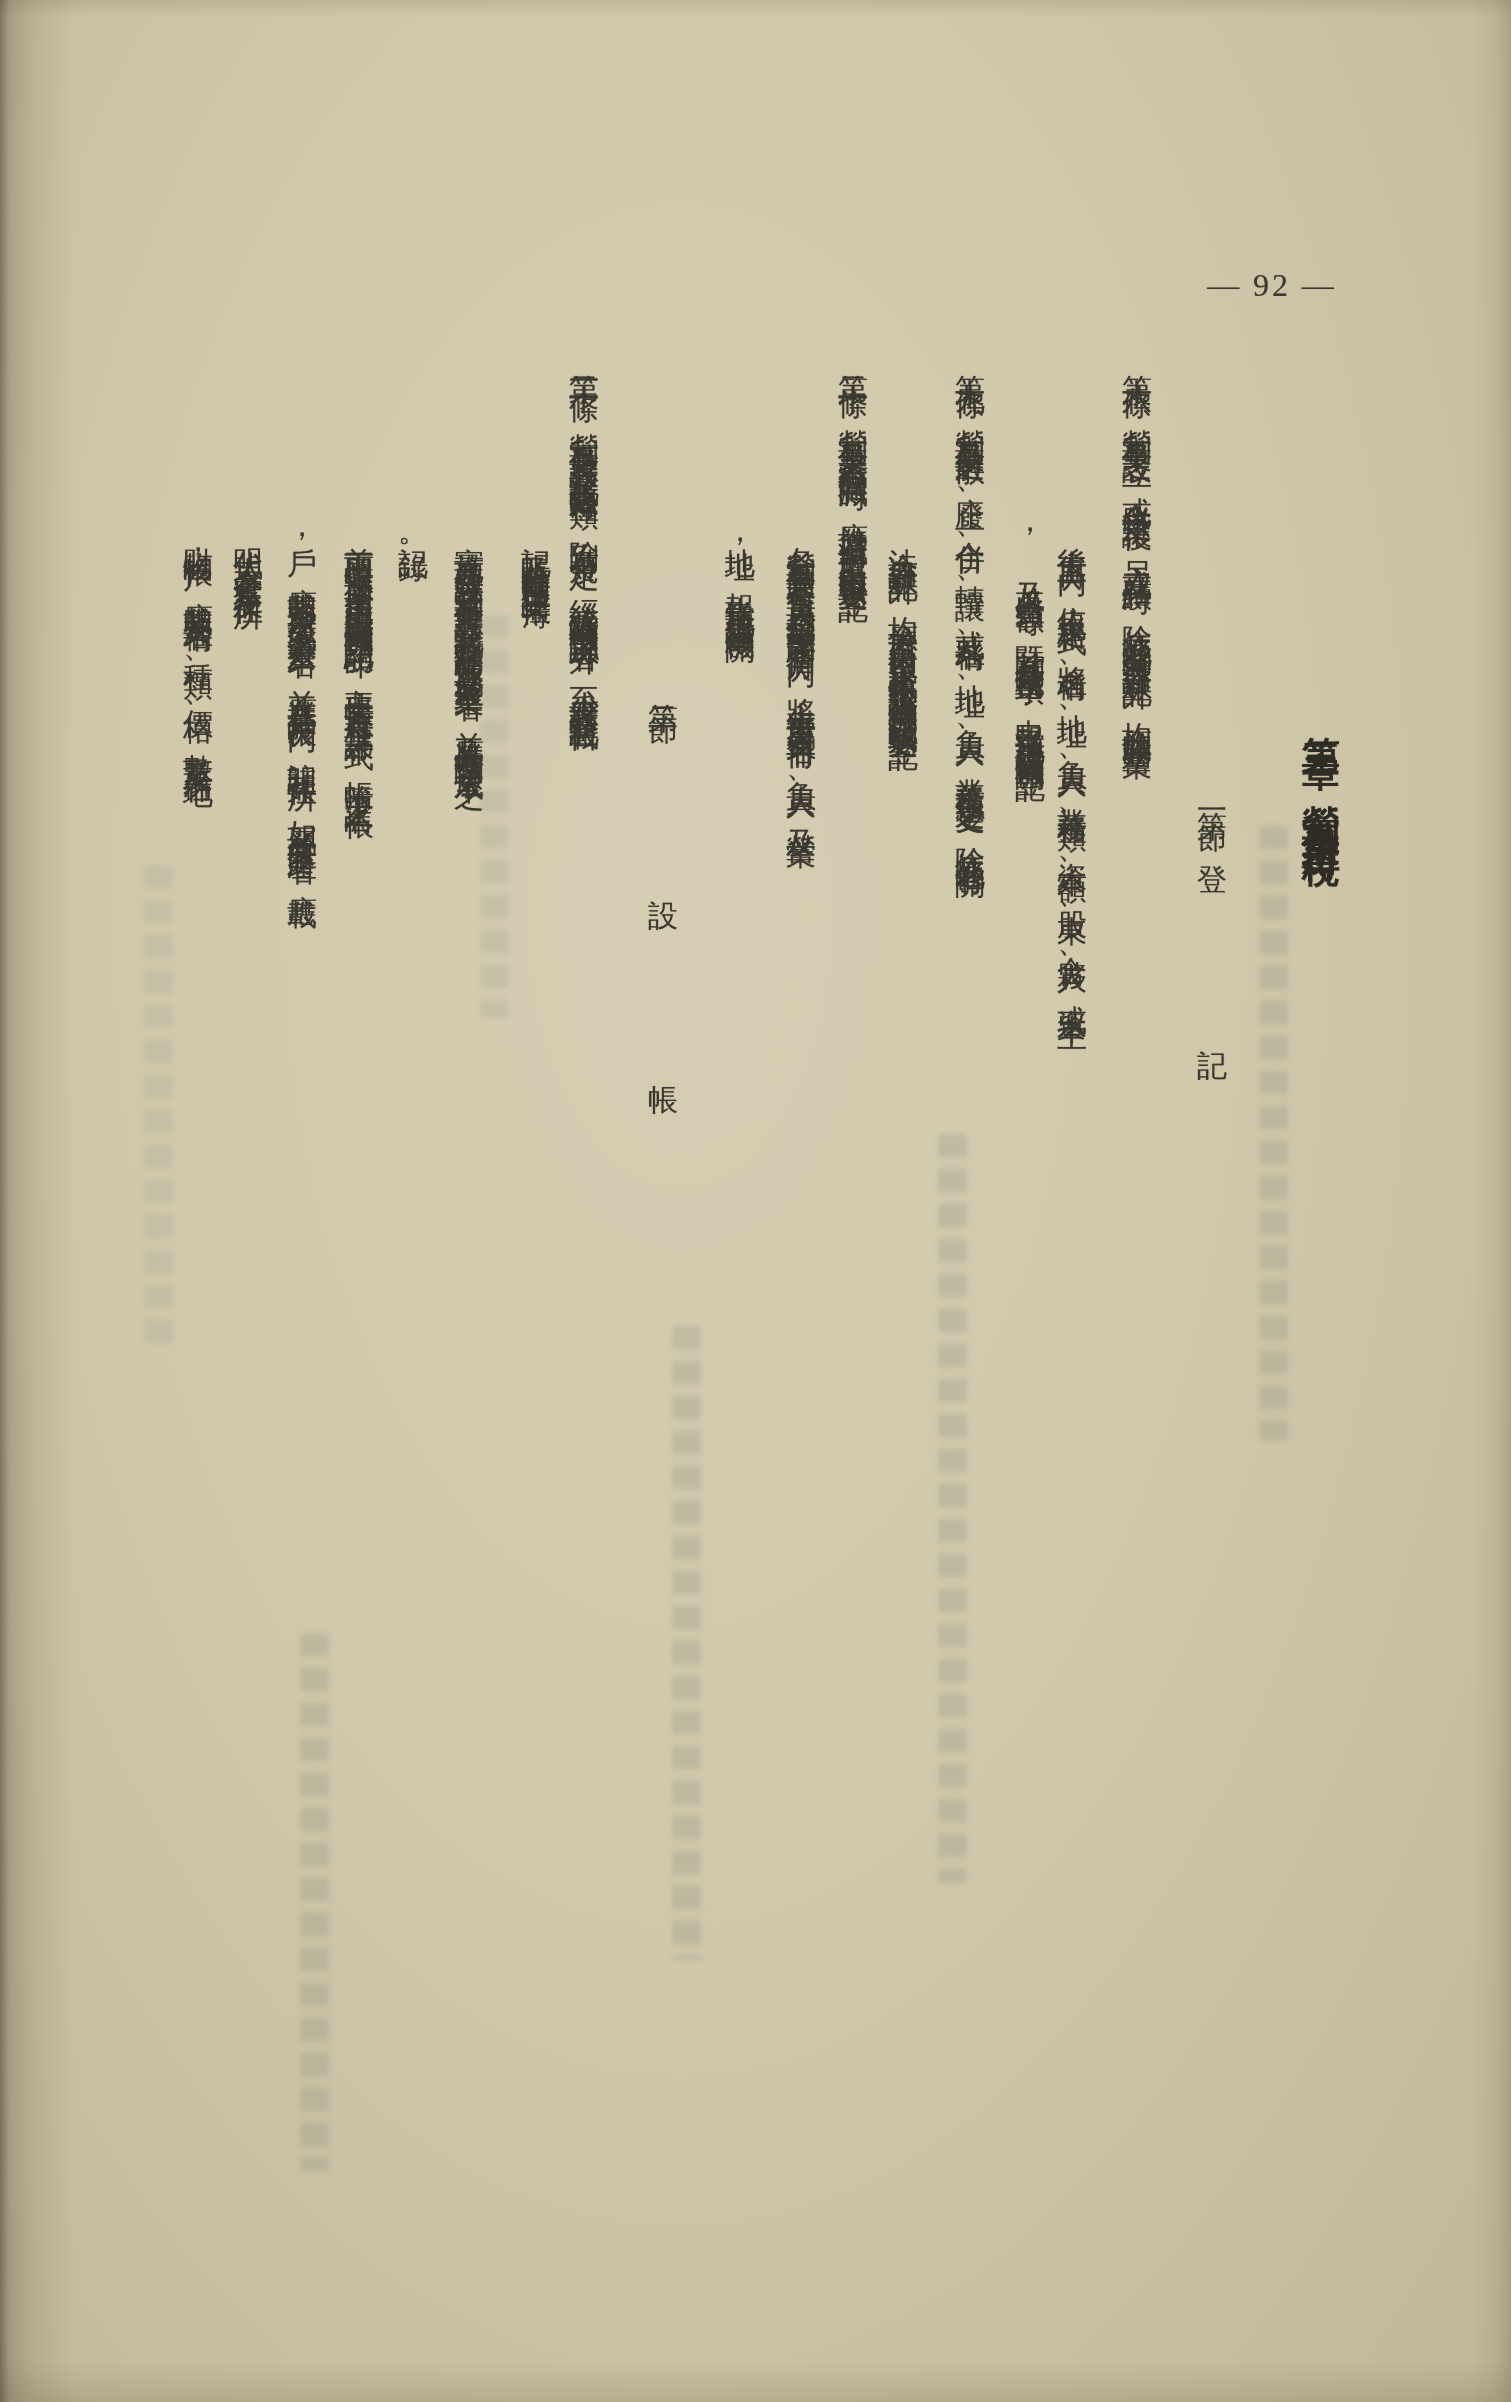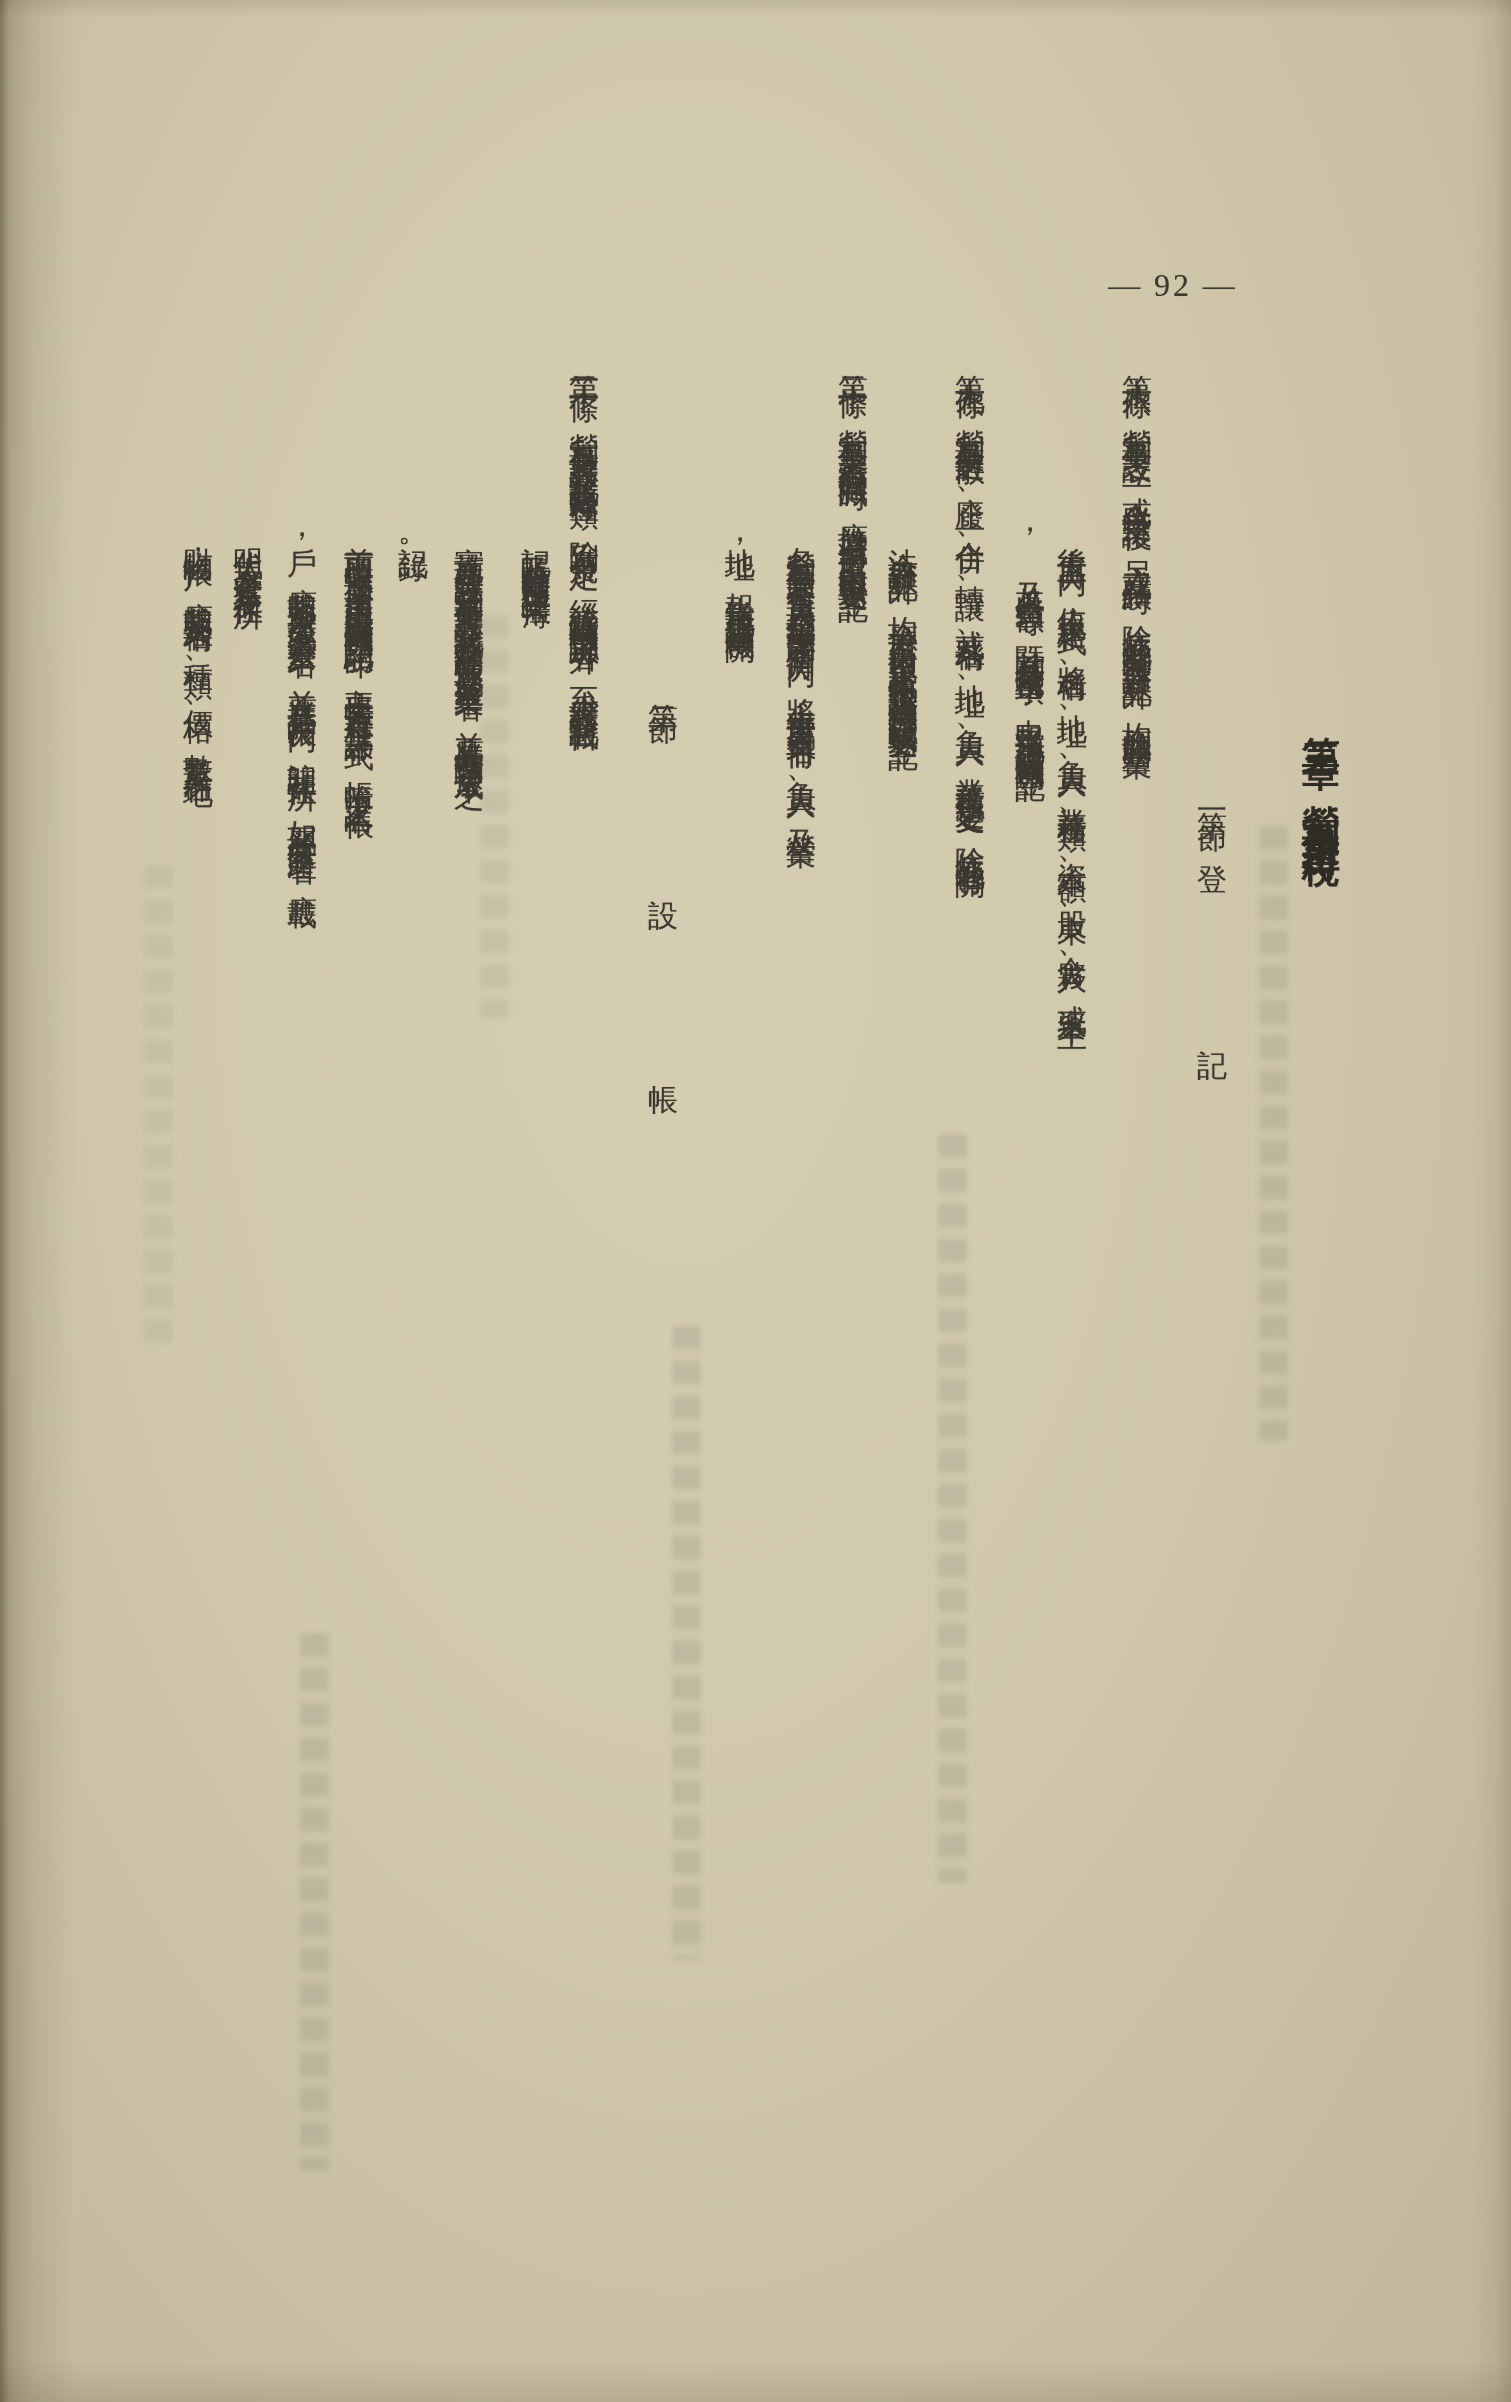--- a/index.html
+++ b/index.html
@@ -20,21 +20,21 @@
     writing-mode:vertical-rl;
     text-orientation:upright;
     white-space:pre;
     color:#3a3830;
     text-shadow:0 0 1px rgba(56,52,40,0.45);
   }
   .chapter{font-size:38px;font-weight:700;letter-spacing:7.7px;color:#2e2c25;}
   .section{font-size:30px;letter-spacing:5.8px;}
   .bodycol{font-size:30px;letter-spacing:4.8px;}
   #page-number{
-    position:absolute;left:1077px;top:267px;width:192px;
+    position:absolute;left:1176px;top:267px;width:192px;
     font-size:32px;letter-spacing:2.9px;color:#3a3830;text-align:center;
     text-shadow:0 0 1px rgba(56,52,40,0.4);
   }
   
   .c0{left:1295px;top:706px;}
   .c1{left:1191px;top:788px;}
   .c2{left:1116px;top:351px;}
   .c3{left:1051px;top:524px;}
   .c4{left:1009px;top:524px;}
   .c5{left:949px;top:351px;}

